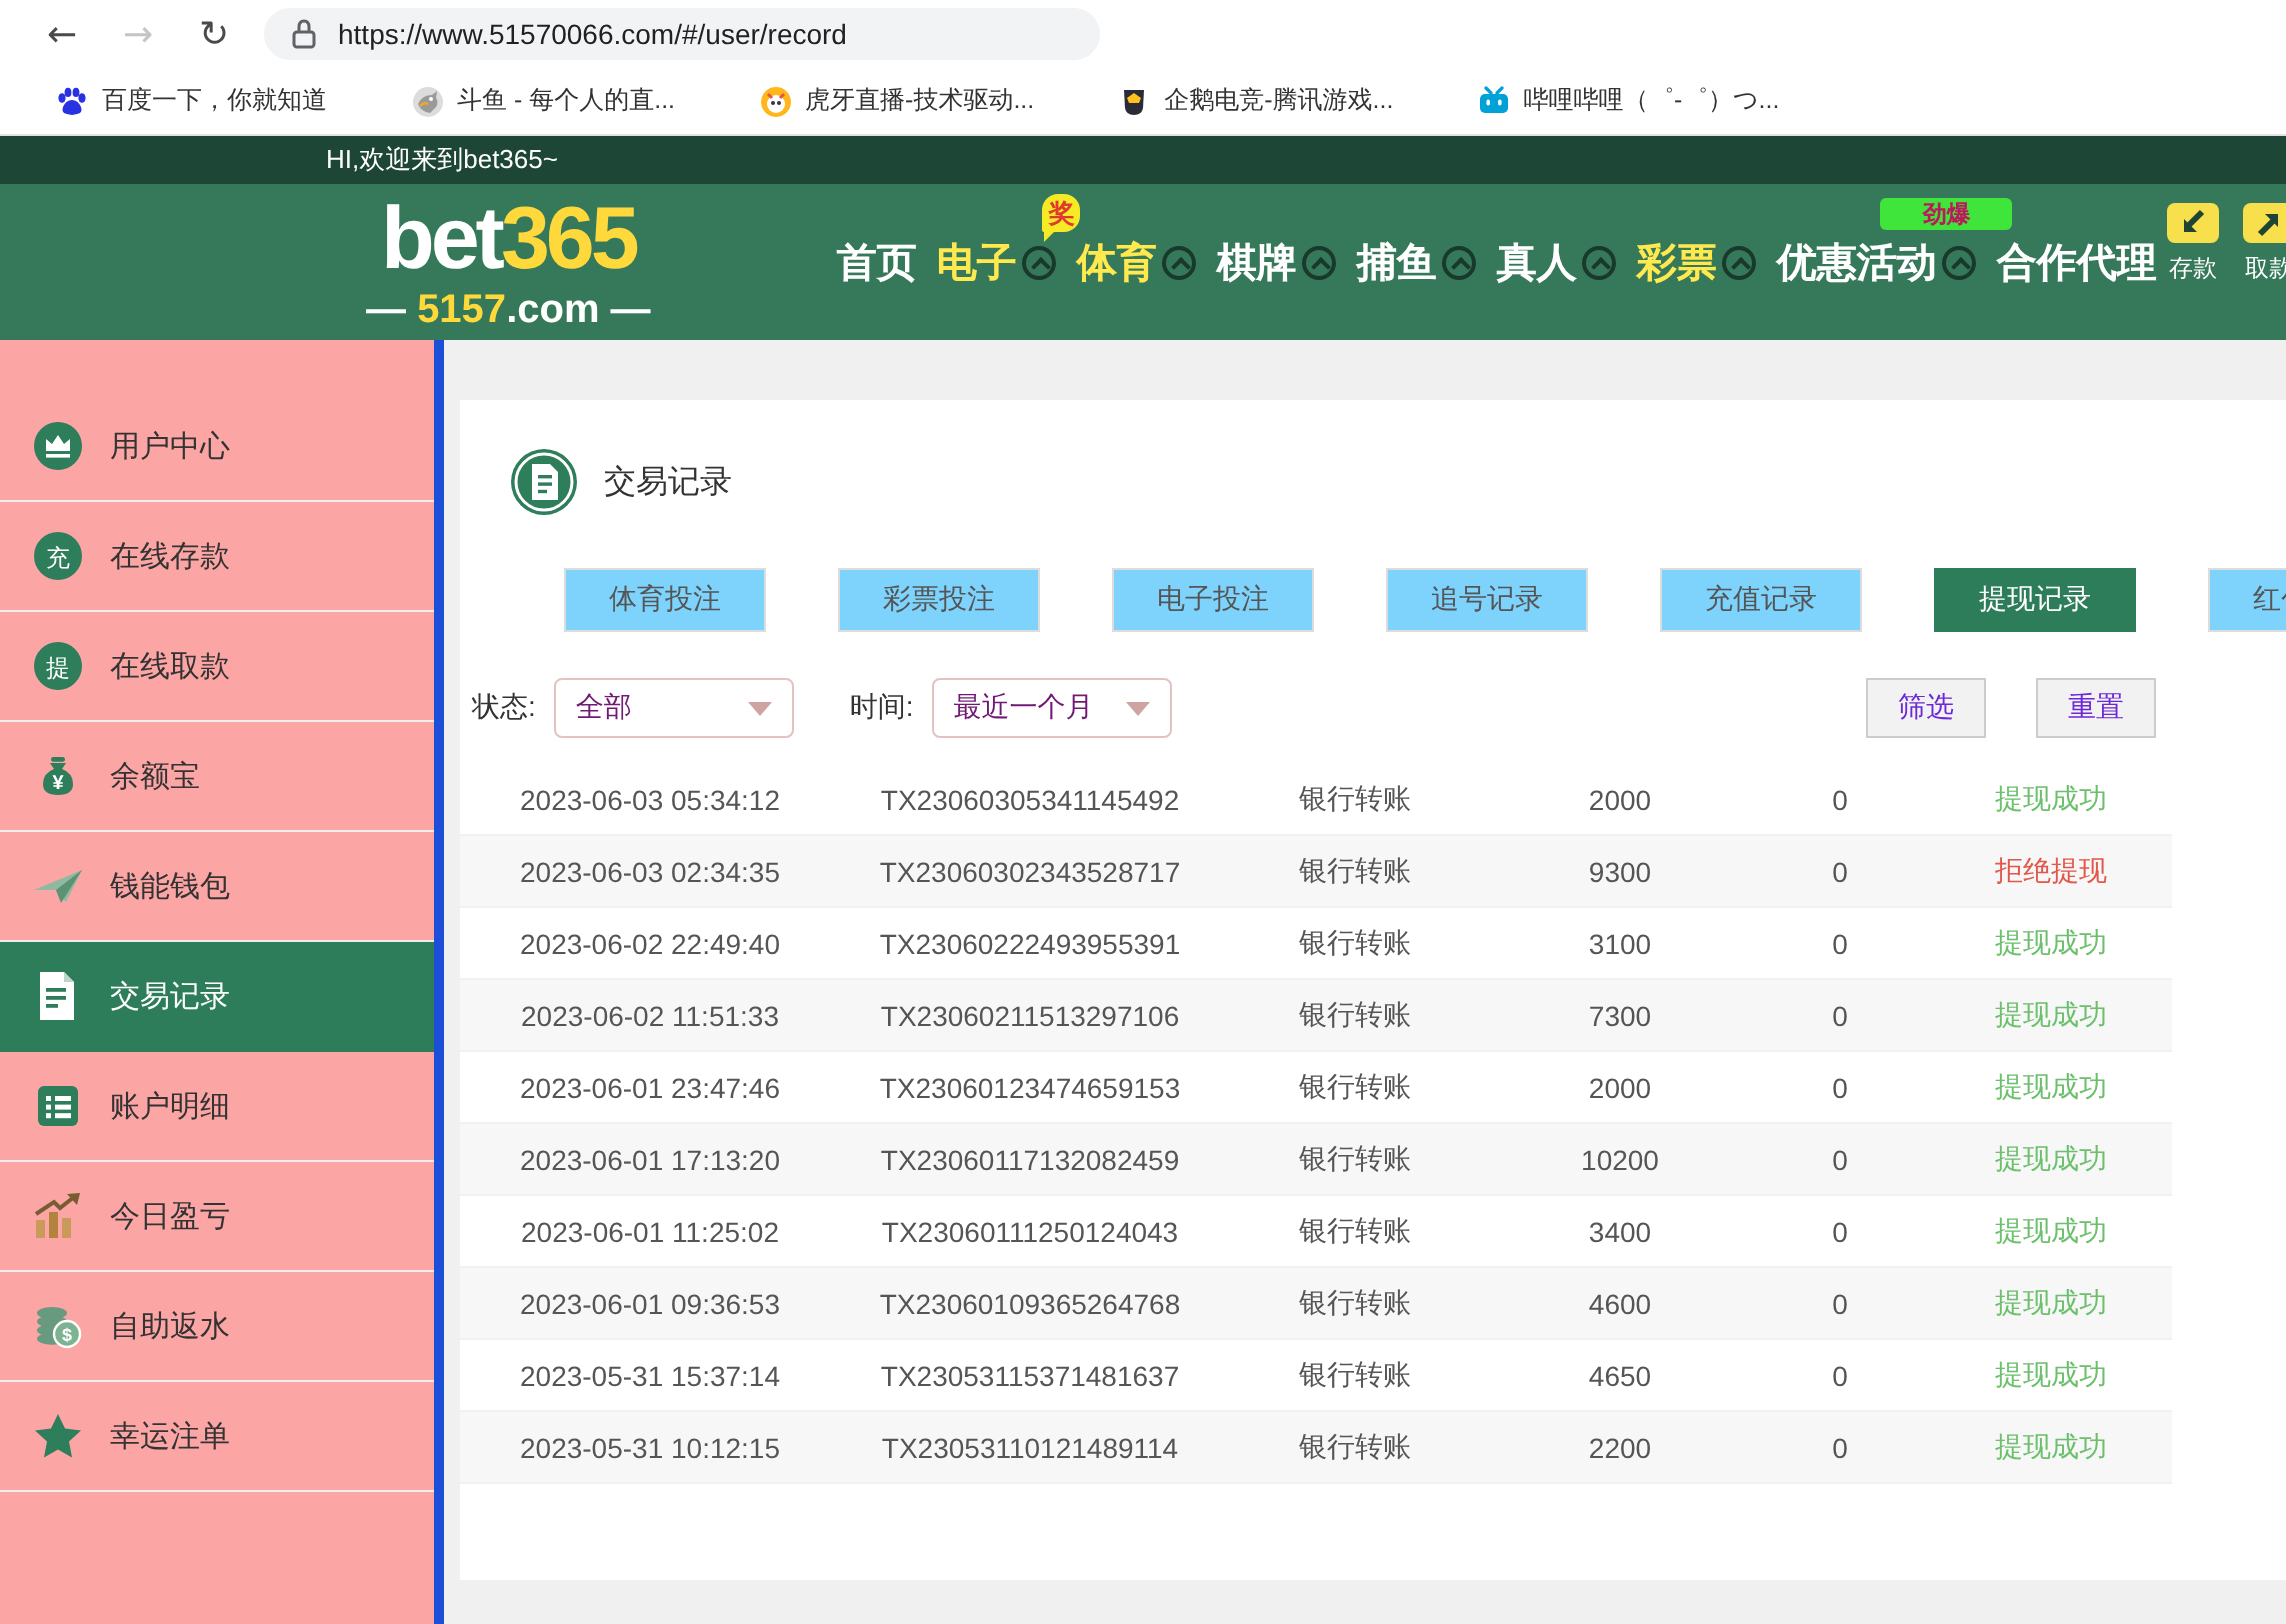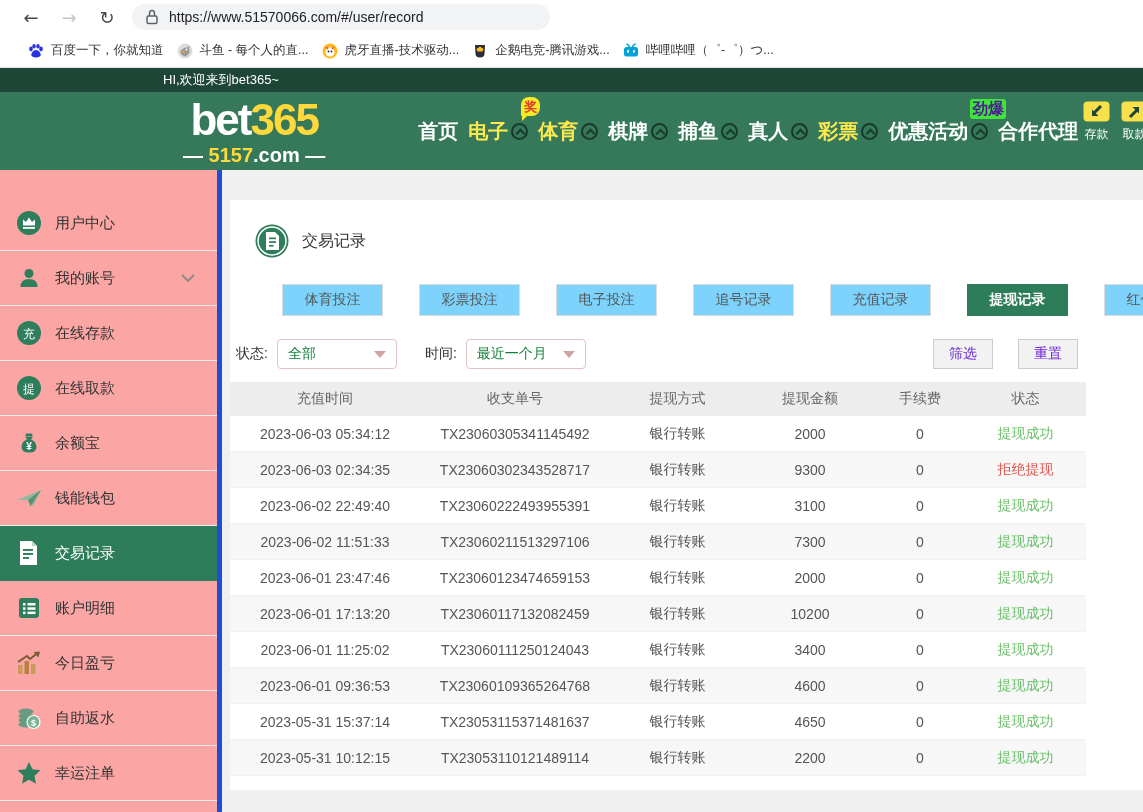--- a/index.html
+++ b/index.html
@@ -6,62 +6,62 @@
 html,body { width:1143px; height:812px; overflow:hidden; }
 body { font-family:"Liberation Sans","DejaVu Sans",sans-serif; background:#f0f0f0; }
 
 
 .chrome { background:#fff; border-bottom:1px solid #e2e2e2; }
 .toolbar { height:34px; display:flex; align-items:center; padding-left:12px; }
 .tbtn { width:38px; text-align:center; font-size:18px; color:#4a4a4a; font-family:"DejaVu Sans",sans-serif; cursor:pointer; }
 .tbtn.disabled { color:#c5c5c5; }
 .urlbar { margin-left:6px; width:418px; height:26px; border-radius:14px; background:#f1f3f4; display:flex; align-items:center; padding:0 13px; gap:10px; }
 .url { font-size:14px; color:#202124; white-space:nowrap; }
-.bookmarks { height:33px; display:flex; align-items:center; padding-left:28px; gap:13px; }
+.bookmarks { height:33px; display:flex; align-items:center; padding-left:28px; gap:42px; }
 .bookmark { display:flex; align-items:center; gap:7px; font-size:12.5px; color:#333; cursor:pointer; white-space:nowrap; }
 .icon svg { display:block; }
 
 
 .welcome { height:24px; background:#1e4636; display:flex; align-items:center; padding-left:163px; color:#fff; font-size:13px; }
 
 
 .header { height:78px; background:#35795a; display:flex; align-items:center; position:relative; }
 .logo { margin-left:183px; text-align:center; line-height:1; cursor:pointer; flex-shrink:0; }
 .logo-main { font-size:44px; font-weight:bold; letter-spacing:-2px; }
 .logo-sub { font-size:20px; font-weight:bold; margin-top:3px; }
 .lw { color:#fff; } .ly { color:#ffd93b; }
 .nav { display:flex; align-items:center; gap:10px; margin-left:93px; }
 .nav-item { display:flex; align-items:center; color:#fff; font-size:20px; font-weight:bold; position:relative; cursor:pointer; white-space:nowrap; }
 .nav-item.yellow { color:#ffe94e; }
 .circle-arrow { width:17px; height:17px; border:2px solid #18392b; border-radius:50%; position:relative; display:inline-block; margin-left:3px; flex-shrink:0; }
 .circle-arrow::before { content:""; position:absolute; left:3.5px; top:5px; width:5px; height:5px; border-left:2px solid #18392b; border-top:2px solid #18392b; transform:rotate(45deg); }
 .badge { position:absolute; font-weight:bold; line-height:1; z-index:2; }
 .badge.award { top:-21px; right:-12px; background:#f6e926; color:#e03a2f; font-size:13px; padding:3px; border-radius:8px 8px 8px 1px; }
 .badge.award::after { content:""; position:absolute; left:1px; bottom:-5px; border:3px solid transparent; border-top-color:#f6e926; border-left-color:#f6e926; }
-.badge.hot { top:-19px; right:-18px; background:#3fe53b; color:#4c1d95; font-size:16px; padding:2px 2px; border-radius:3px; }
+.badge.hot { top:-19px; right:-18px; background:#3fe53b; color:#be185d; font-size:12px; padding:2px 21px; border-radius:3px; }
 .actions { position:absolute; left:1083px; top:8px; display:flex; gap:11px; }
 .action { display:flex; flex-direction:column; align-items:center; gap:3px; color:#fff; font-size:12px; cursor:pointer; }
 
 
 .page { display:flex; height:642px; }
 .sidebar { width:222px; background:#fca5a5; border-right:5px solid #1d4ed8; padding-top:26px; flex-shrink:0; }
 .side-item { height:55px; display:flex; align-items:center; padding:0 22px 0 15px; gap:13px; font-size:15px; color:#333; border-bottom:1px solid #ededed; cursor:pointer; }
 .side-item .icon { width:27px; display:flex; justify-content:center; flex-shrink:0; }
 .side-item.active { background:#2e7d5a; color:#fff; border-bottom-color:#2e7d5a; }
 .side-chevron { margin-left:auto; display:flex; }
 
 .content { flex:1; position:relative; }
 .card { position:absolute; left:8px; top:30px; width:1000px; height:590px; background:#fff; }
 .card-title { display:flex; align-items:center; gap:13px; padding:24px 0 0 25px; }
 .title-text { font-size:16px; color:#333; }
 .tabs { display:flex; gap:36px; margin:26px 0 0 52px; }
 .tab { width:101px; height:32px; border:1px solid #dcdcdc; background:#7dd3fc; font-size:14px; color:#555; display:flex; align-items:center; justify-content:center; cursor:pointer; flex-shrink:0; }
-.tab.active { background:#2e7d5a; border-color:#2e7d5a; color:#fff;font-weight:bold; }
+.tab.active { background:#2e7d5a; border-color:#2e7d5a; color:#fff; }
 .filters { display:flex; align-items:center; margin:23px 0 0 6px; height:30px; font-size:14px; color:#333; }
-.dropdown { width:120px; height:30px; border:1px solid #e4c2c2; border-radius:4px; margin-left:9px; display:flex; align-items:center; padding:0 10px; font-size:14px; color:#15803d; cursor:pointer; }
+.dropdown { width:120px; height:30px; border:1px solid #e4c2c2; border-radius:4px; margin-left:9px; display:flex; align-items:center; padding:0 10px; font-size:14px; color:#701a75; cursor:pointer; }
 .dd-arrow { margin-left:auto; width:0; height:0; border-left:6px solid transparent; border-right:6px solid transparent; border-top:7px solid #d0a3a3; }
 .tlabel { margin-left:28px; }
 .fbtn { width:60px; height:30px; background:#f2f2f2; border:1px solid #ccc; font-size:14px; color:#6d28d9; cursor:pointer; font-family:inherit; }
 .fbtn.filter { margin-left:auto; }
 .fbtn.reset { margin-left:25px; margin-right:152px; }
 
 .table { margin-top:13px; width:856px; }
 .trow { display:flex; align-items:center; height:36px; font-size:14px; color:#555; border-bottom:1px solid #f1f1f1; }
 .trow.head { height:34px; background:#ededed; color:#666; border-bottom:none; }
 .trow.alt { background:#f7f7f7; }
@@ -222,34 +222,20 @@
   <aside class="sidebar" id="sidebar">
       <div class="side-item">
         <span class="icon">
           <svg width="26" height="26" viewBox="0 0 26 26">
             <circle cx="13" cy="13" r="12" fill="#2e7d5b"></circle>
             <path d="M7 15.5 L7 9.5 L10 12 L13 7.5 L16 12 L19 9.5 L19 15.5 Z" fill="#fff"></path>
             <rect x="7" y="17" width="12" height="1.8" fill="#fff"></rect>
           </svg>
         </span>
         <span>用户中心</span>
-      </div>
-      <div class="side-item">
-        <span class="icon">
-          <svg width="24" height="24" viewBox="0 0 24 24">
-            <circle cx="12" cy="7.5" r="4.5" fill="#2e7d5b"></circle>
-            <path d="M3.5 21 Q3.5 13 12 13 Q20.5 13 20.5 21 Z" fill="#2e7d5b"></path>
-          </svg>
-        </span>
-        <span>我的账号</span>
-        <span class="side-chevron">
-          <svg width="14" height="8" viewBox="0 0 14 8">
-            <path d="M1 1 L7 7 L13 1" stroke="#888" stroke-width="1.8" fill="none"></path>
-          </svg>
-        </span>
       </div>
       <div class="side-item">
         <span class="icon">
           <svg width="26" height="26" viewBox="0 0 26 26">
             <circle cx="13" cy="13" r="12" fill="#2e7d5b"></circle>
             <text x="13" y="18" font-size="12" fill="#fff" text-anchor="middle">充</text>
           </svg>
         </span>
         <span>在线存款</span>
       </div>
@@ -375,28 +361,20 @@
         </div>
         <span class="tlabel">时间:</span>
         <div class="dropdown">
           <span>最近一个月</span>
           <span class="dd-arrow"></span>
         </div>
         <button class="fbtn filter">筛选</button>
         <button class="fbtn reset">重置</button>
       </div>
       <div class="table">
-        <div class="trow head" id="thead">
-            <span class="cell c0">充值时间</span>
-            <span class="cell c1">收支单号</span>
-            <span class="cell c2">提现方式</span>
-            <span class="cell c3">提现金额</span>
-            <span class="cell c4">手续费</span>
-            <span class="cell c5">状态</span>
-          </div>
         <div id="tbody">
             <div class="trow">
               <span class="cell c0">2023-06-03 05:34:12</span>
               <span class="cell c1">TX23060305341145492</span>
               <span class="cell c2">银行转账</span>
               <span class="cell c3">2000</span>
               <span class="cell c4">0</span>
               <span class="cell c5 status success">提现成功</span>
             </div>
             <div class="trow alt">

